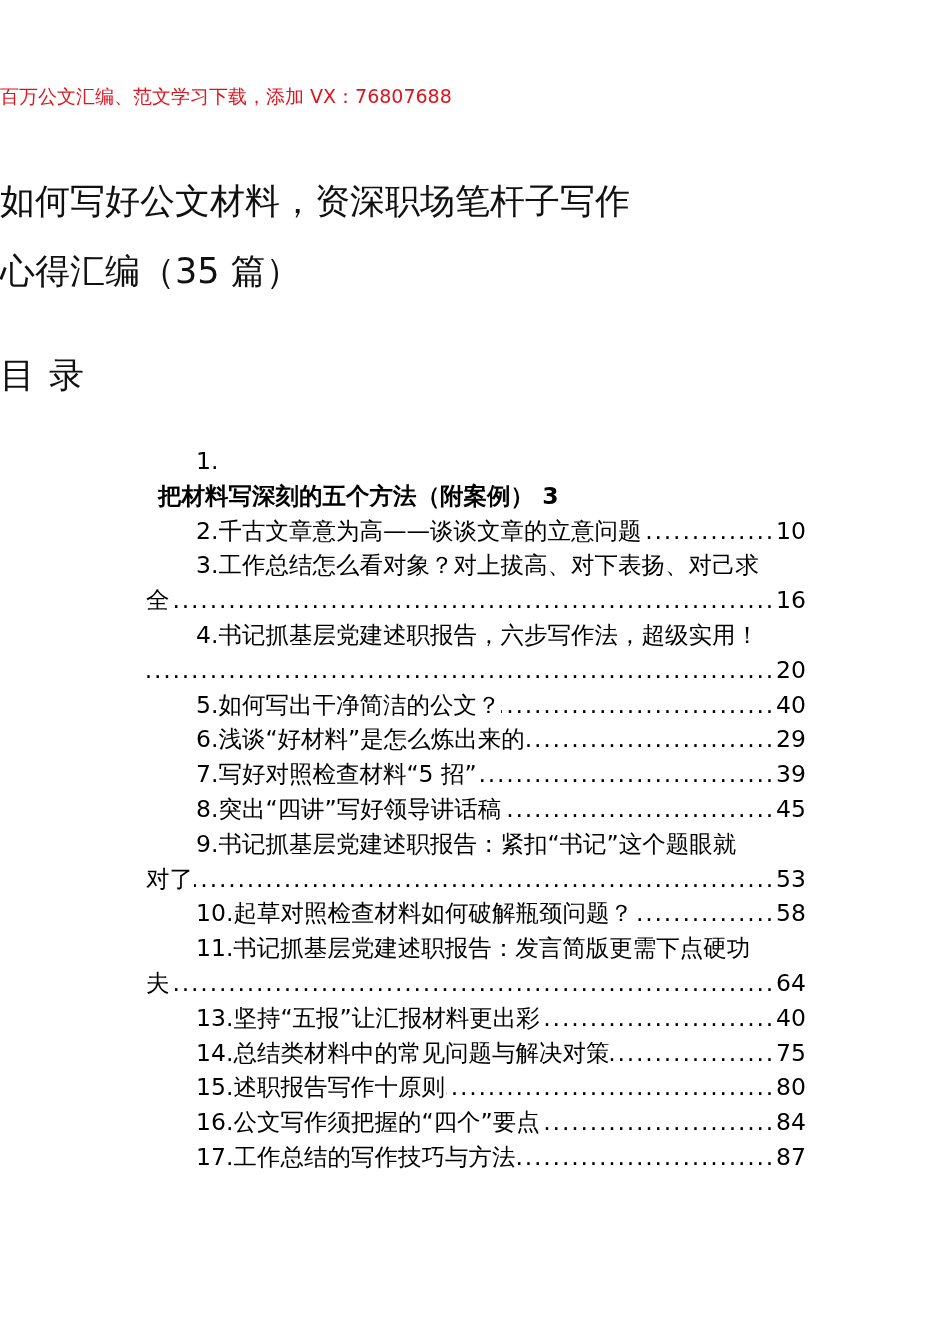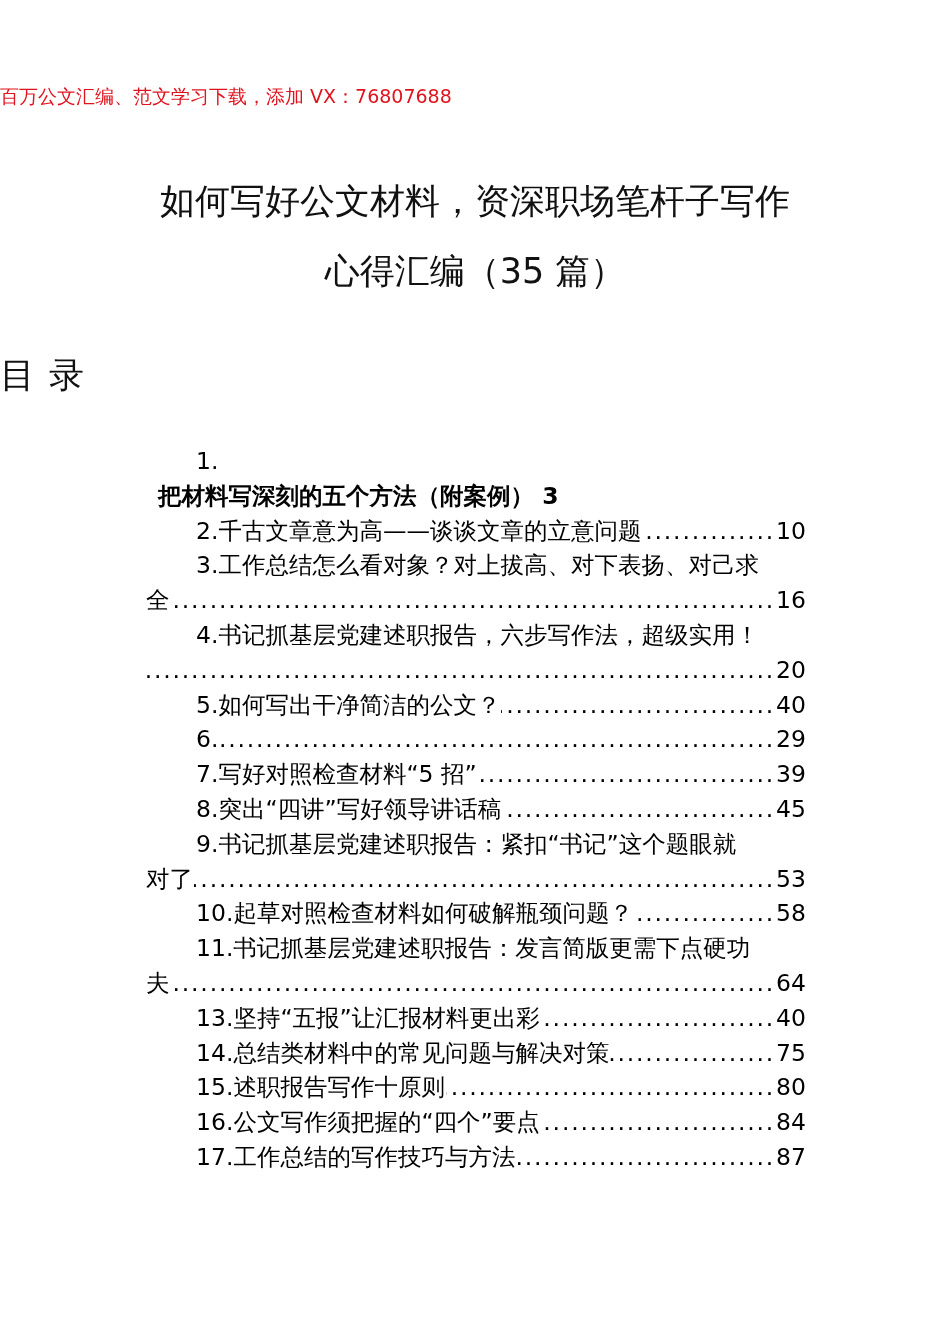--- a/index.html
+++ b/index.html
@@ -7,21 +7,21 @@
     width: 950px; height: 1344px; position: relative; overflow: hidden;
     font-family: "DejaVu Sans", "Liberation Sans", sans-serif;
     color: #000;
   }
   .header-note {
     position: absolute; top: 84px; left: 0; width: 950px;
     text-align: left; font-size: 19px; color: #e0141e;
     letter-spacing: 0px;
   }
   .doc-title {
-    position: absolute; left: 0; width: 950px; text-align: center;
+    position: absolute; left: 0; width: 950px; text-align: left;
     font-size: 35px; color: #111;
   }
   .title-line1 { top: 178px; }
   .title-line2 { top: 248px; }
   .toc-heading {
     position: absolute; top: 352px; left: 0; width: 950px; text-align: left;
     font-size: 35px; letter-spacing: 14px; color: #111;
   }
   .toc {
     position: absolute; top: 444px; left: 146px; width: 660px;
@@ -85,20 +85,21 @@
   </div>
 
   <div class="line indent">
     <span class="text">5.</span>
     <span class="text">如何写出干净简洁的公文？</span>
     <span class="dots"></span>
     <span class="page">40</span>
   </div>
   <div class="line indent">
     <span class="text">6.</span>
+    <span class="text">浅谈“好材料”是怎么炼出来的</span>
     <span class="dots"></span>
     <span class="page">29</span>
   </div>
   <div class="line indent">
     <span class="text">7.</span>
     <span class="text">写好对照检查材料“5 招”</span>
     <span class="dots"></span>
     <span class="page">39</span>
   </div>
   <div class="line indent">

